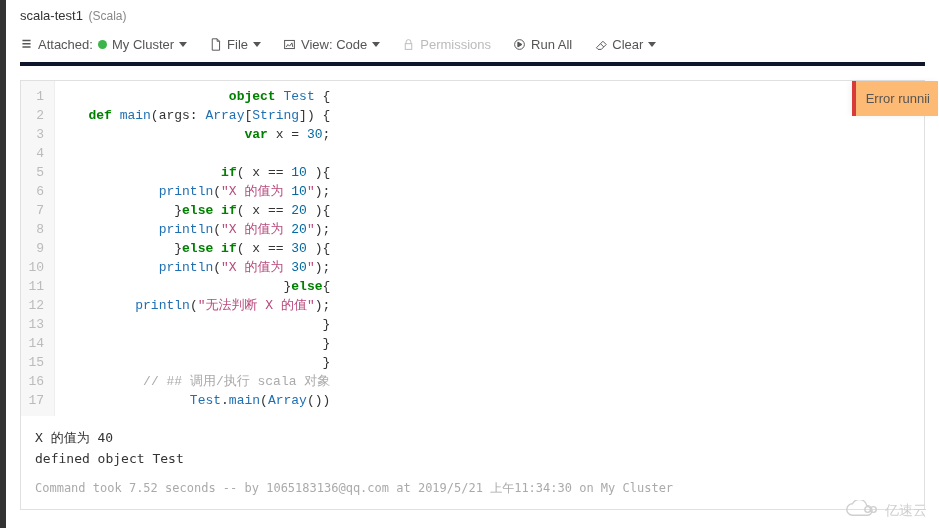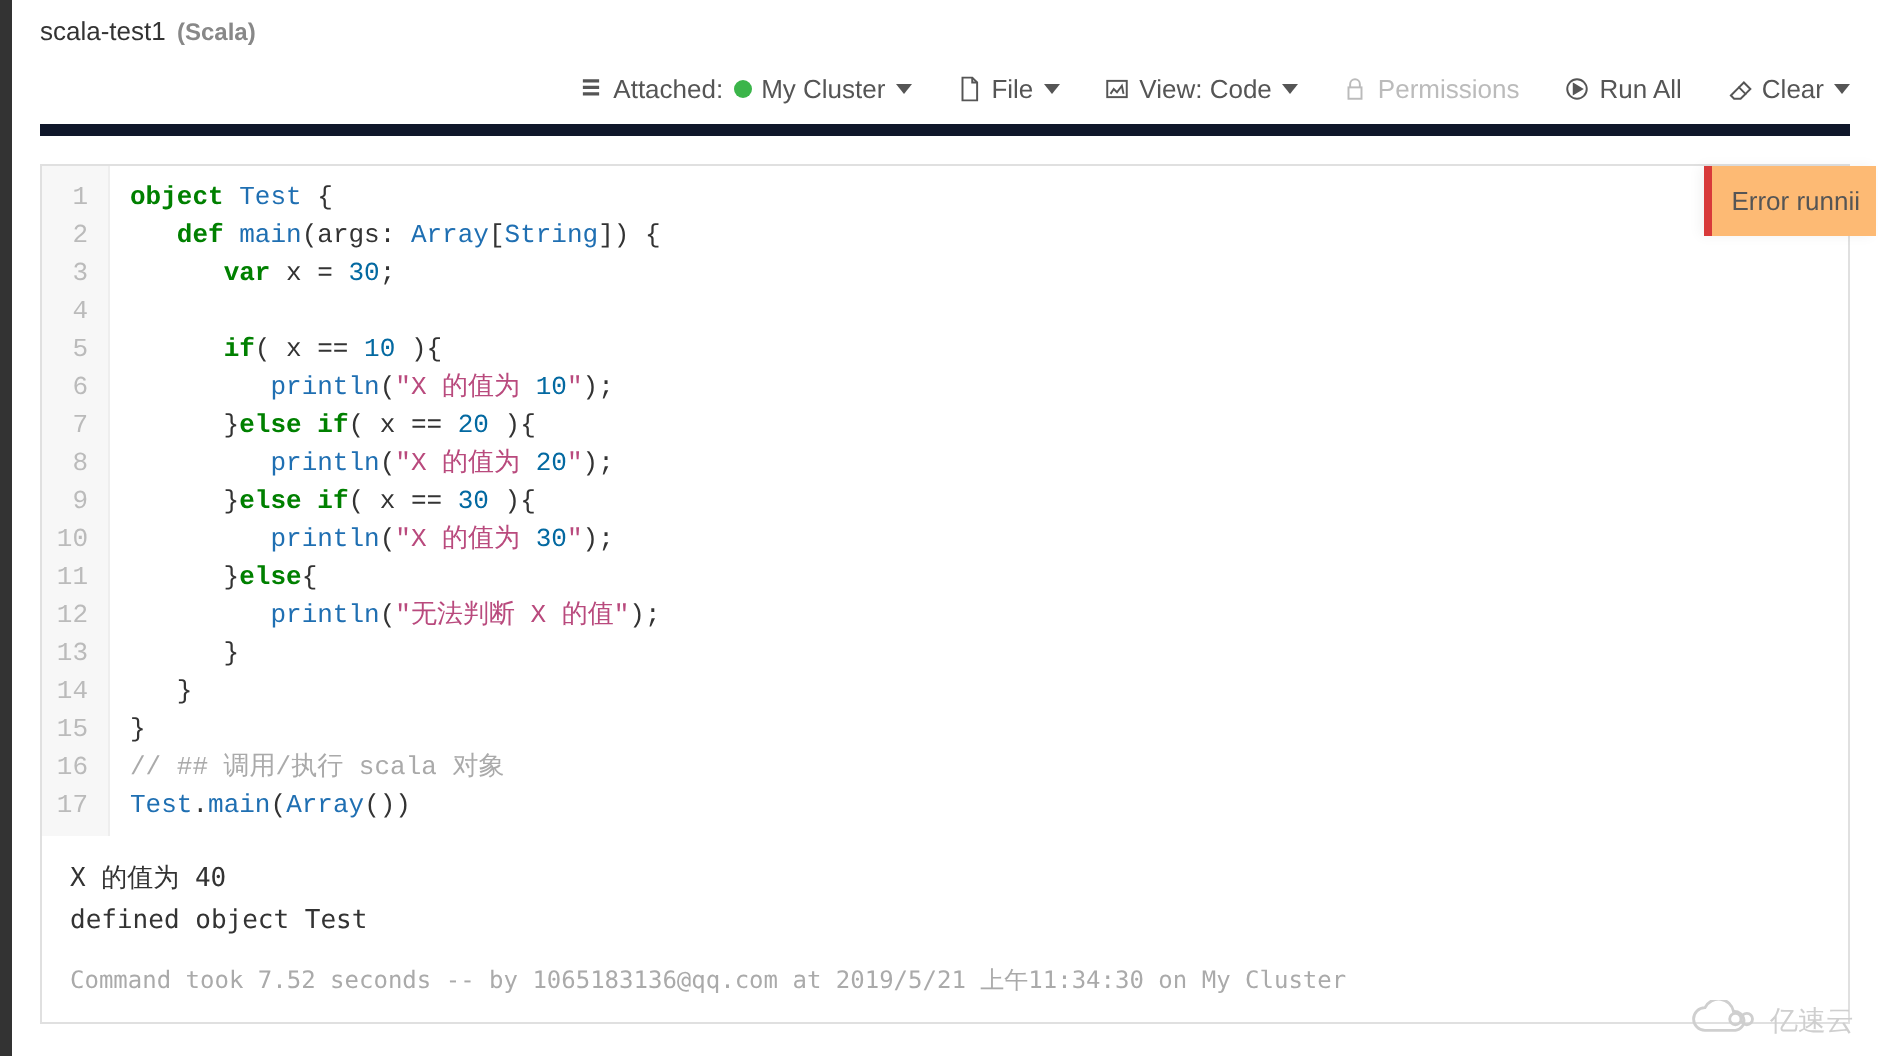--- a/index.html
+++ b/index.html
@@ -11,38 +11,37 @@
     background: #fff;
     width: 939px;
     height: 528px;
     overflow: hidden;
     position: relative;
   }
   .left-bar { position: absolute; left: 0; top: 0; bottom: 0; width: 6px; background: #333; }
   .content { position: absolute; left: 6px; top: 0; right: 0; bottom: 0; padding: 0 14px; }
   .title-row { padding: 8px 0 6px 0; }
   .title { font-size: 13px; color: #333; font-weight: 400; }
-  .title-lang { font-size: 12px; color: #888; font-weight: 700; margin-left: 2px; }
+  .title-lang { font-size: 12px; color: #888; font-weight: 400; margin-left: 2px; }
   .toolbar {
     display: flex; align-items: center; gap: 22px;
     padding: 8px 0 10px 0; font-size: 13px; color: #555;
-    border-bottom: 6px solid #0f172a;
-    justify-content: flex-end;
+    border-bottom: 4px solid #0f172a;
   }
   .tb-item { display: inline-flex; align-items: center; gap: 5px; cursor: pointer; color: #555; }
   .tb-item.disabled { color: #bbb; cursor: default; }
   .green-dot { width: 9px; height: 9px; border-radius: 50%; background: #3bb54a; display: inline-block; }
   .caret { display:inline-block; width:0;height:0;border-left:4px solid transparent;border-right:4px solid transparent;border-top:5px solid currentColor; }
   .icon { display:inline-flex; width:13px; height:13px; }
   .icon svg { width:100%; height:100%; }
   .cell-wrap { margin-top: 14px; border: 1px solid #e0e0e0; background: #fff; position: relative; }
   .code-area { display: flex; font-family: Menlo, Consolas, "Courier New", monospace; font-size: 13px; line-height: 19px; }
   .gutter { background: #f7f7f7; color: #bbb; text-align: right; padding: 6px 8px 6px 0; user-select: none; min-width: 34px; border-right: 1px solid #eee;}
   .gutter div { padding-right: 2px; }
-  .code { padding: 6px 10px; white-space: pre; color: #333; }
+  .code { padding: 6px 10px; white-space: pre; color: #333; text-align: right; }
   .kw { color: #008000; font-weight: bold; }
   .fn { color: #1f6fb2; }
   .num { color: #0369a1; }
   .str { color: #b94a7d; }
   .cmt { color: #aaa; }
   .output { padding: 12px 14px 4px 14px; font-family: Menlo, Consolas, monospace; font-size: 13px; color: #333; line-height: 1.6;}
   .meta { padding: 6px 14px 12px 14px; font-family: Menlo, Consolas, monospace; font-size: 12px; color: #aaa; border-top: 0; }
   .error-banner {
     position: absolute; top: 0; right: -14px;
     background: #fdba74; border-left: 4px solid #d83a3a; padding: 10px 8px 10px 10px;

